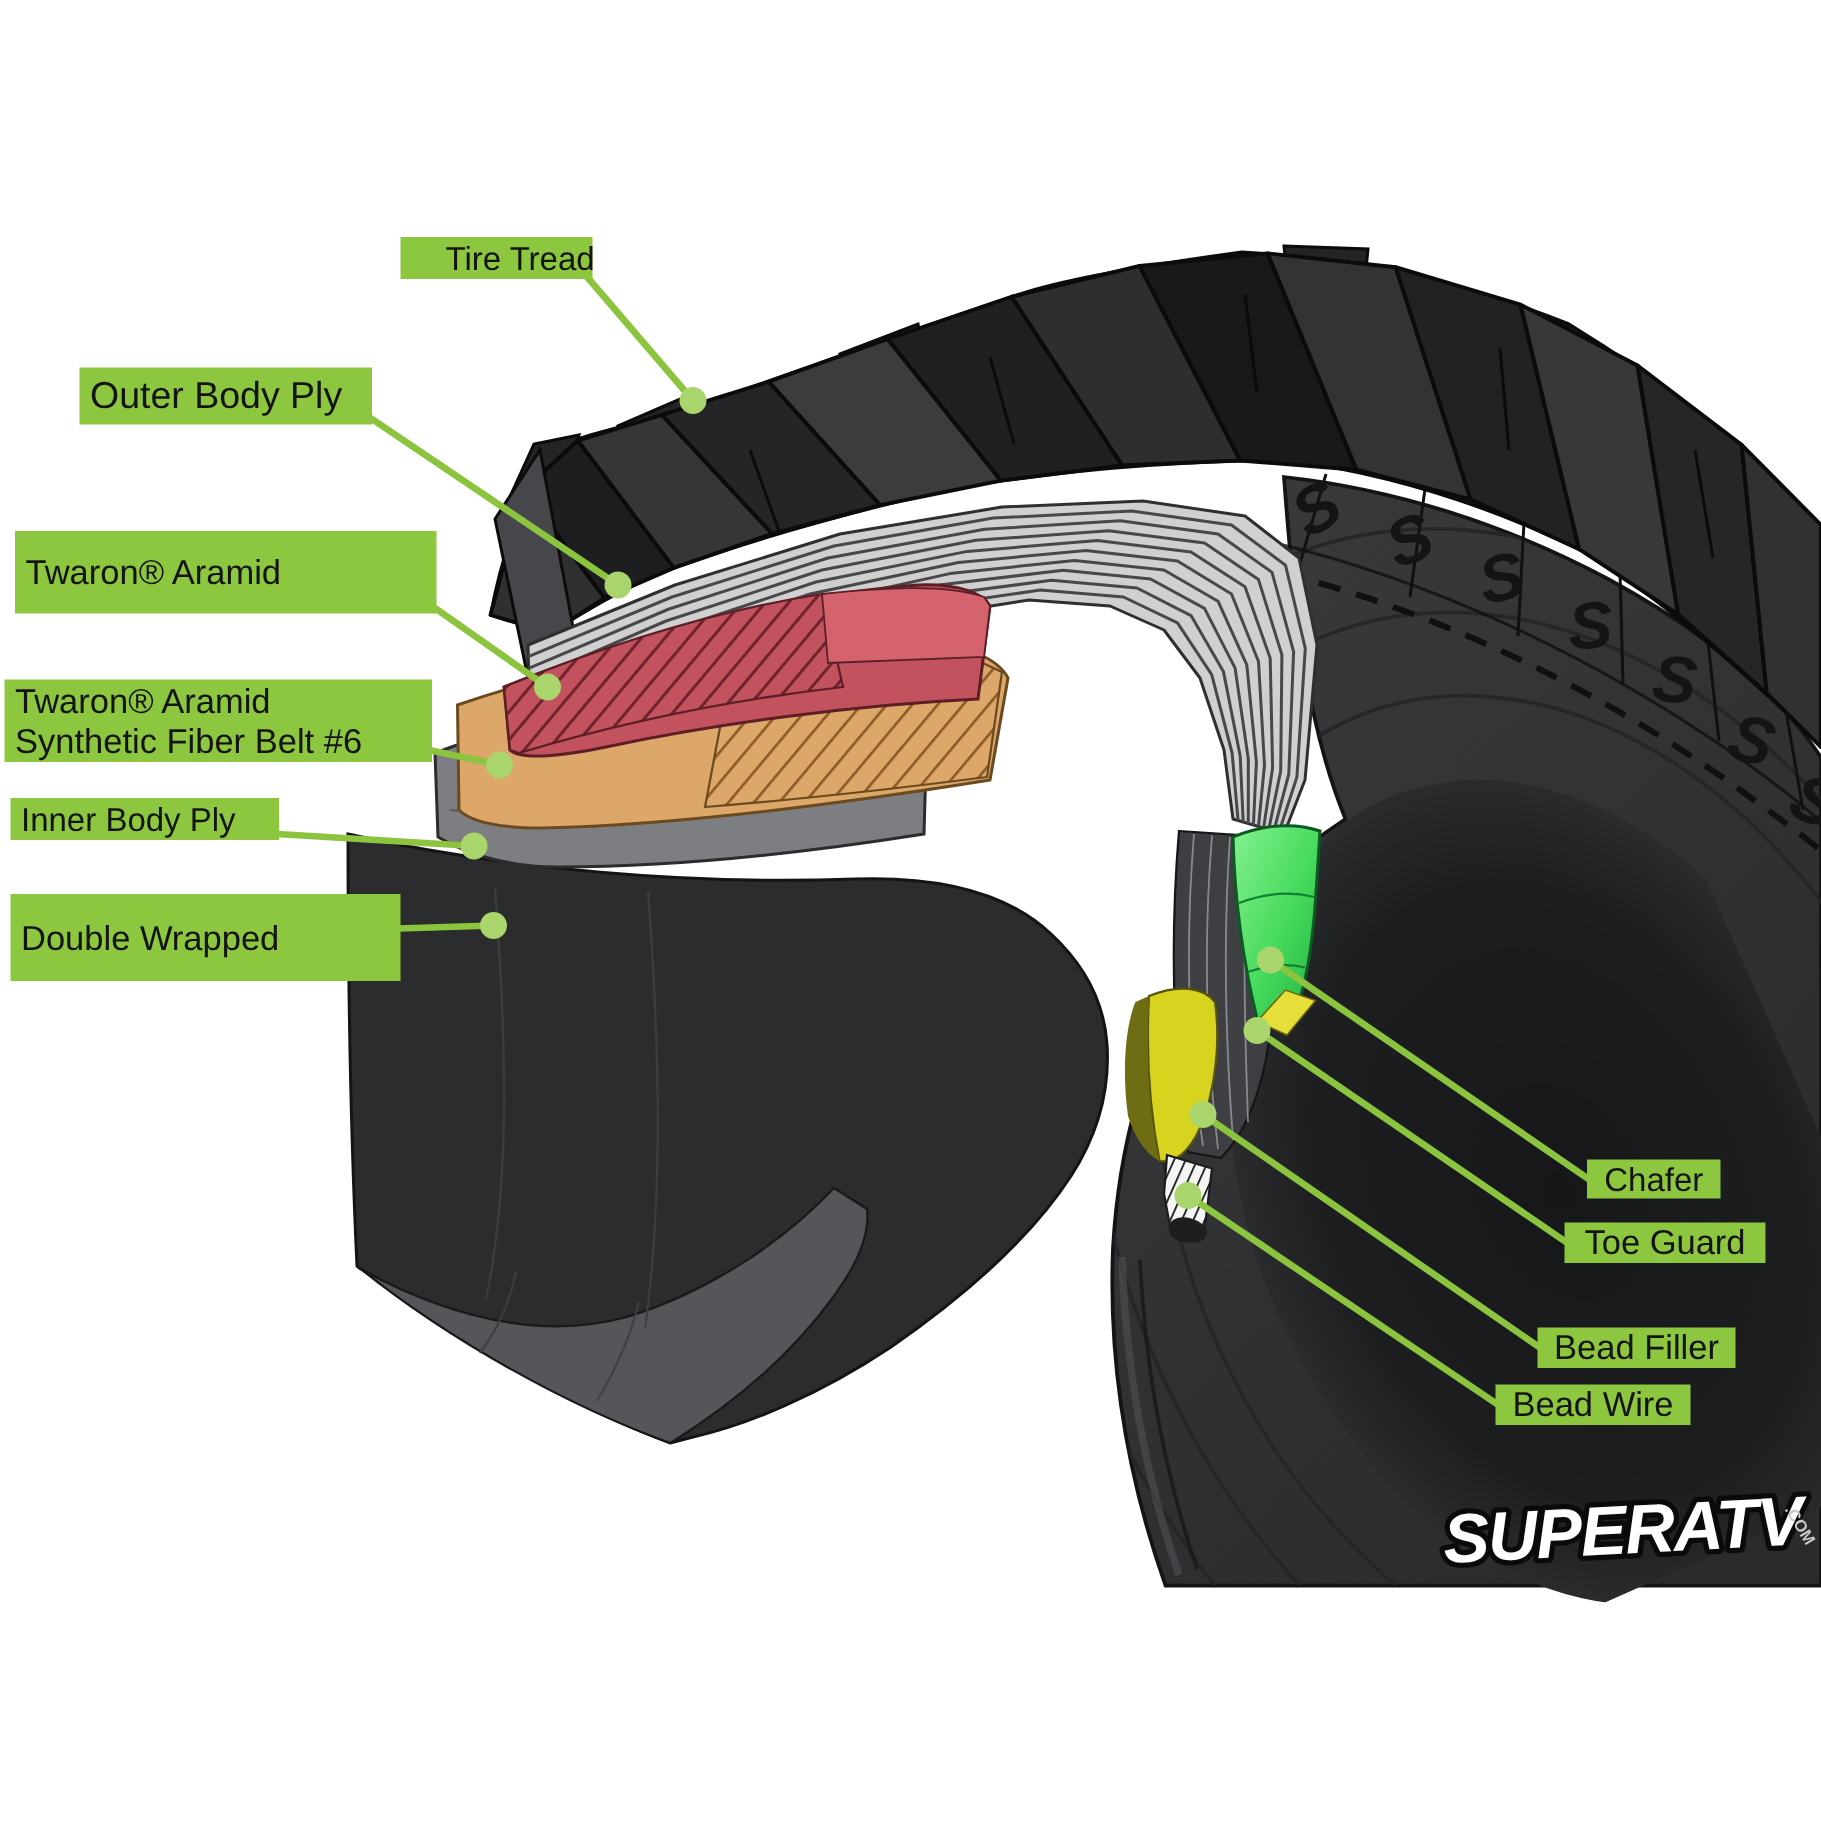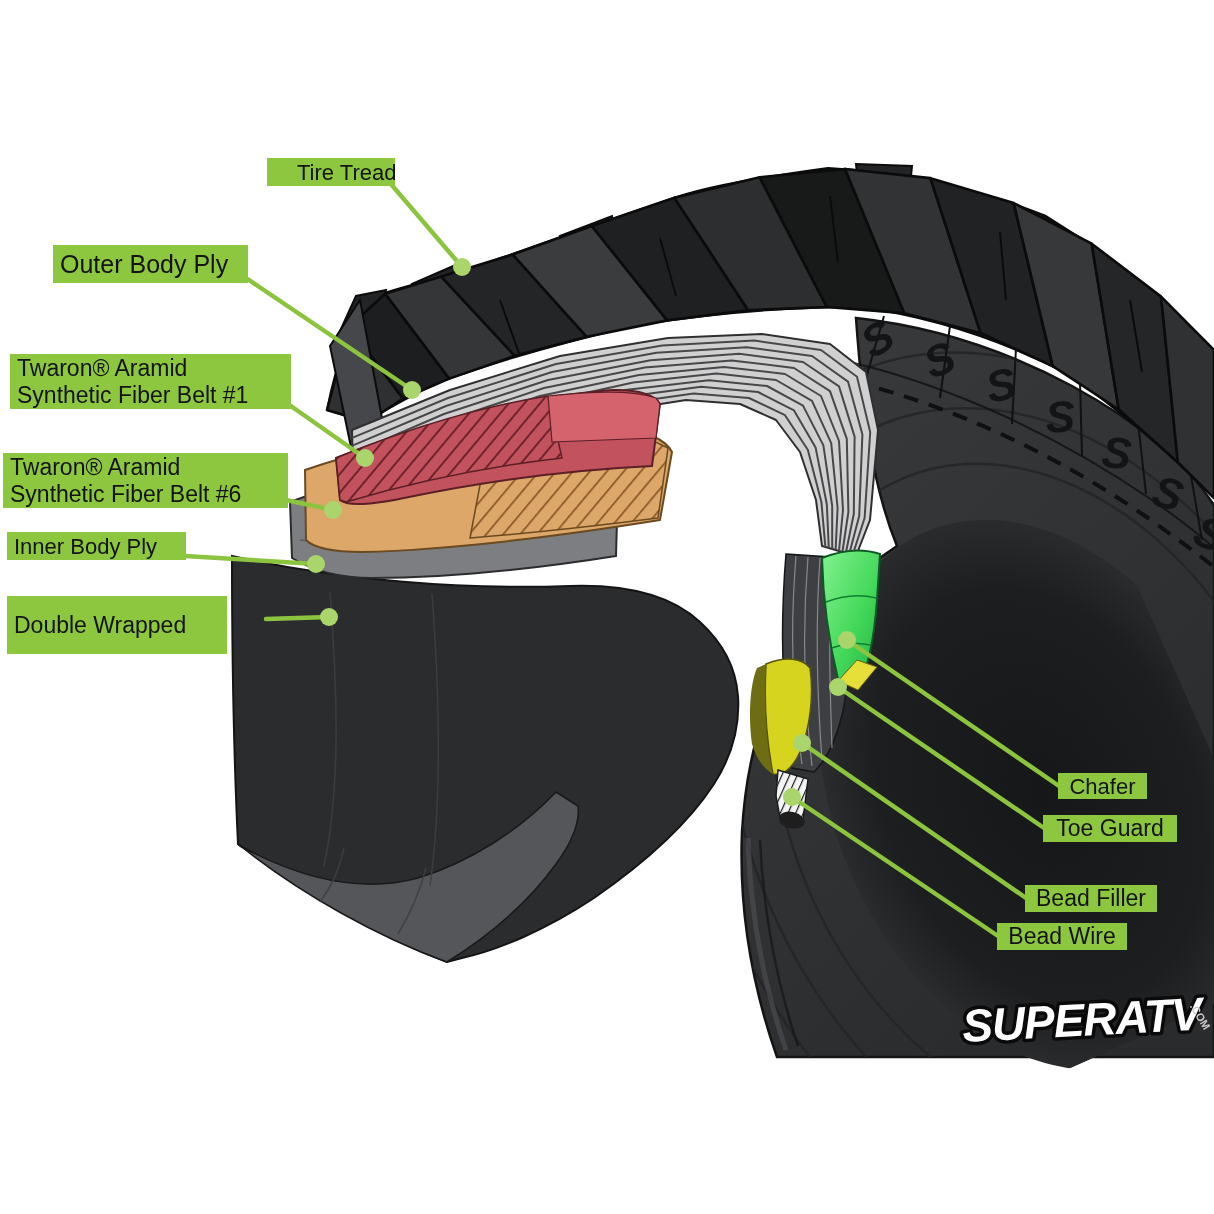--- a/index.html
+++ b/index.html
@@ -213,30 +213,29 @@
 </svg>
 
 <div class="label small" style="left:267px;top:158px;width:128px;height:28px;padding-left:30px;">
   <span class="lbl-line">Tire Tread</span>
 </div>
 <div class="label big" style="left:53px;top:245px;width:195px;height:38px;">
   <span class="lbl-line">Outer Body Ply</span>
 </div>
 <div class="label" style="left:10px;top:354px;width:281px;height:55px;">
   <span class="lbl-line">Twaron® Aramid</span>
-  <span class="lbl-line">Synthetic Fiber Belt #1</span>
 </div>
 <div class="label" style="left:3px;top:453px;width:285px;height:55px;">
   <span class="lbl-line">Twaron® Aramid</span>
   <span class="lbl-line">Synthetic Fiber Belt #6</span>
 </div>
 <div class="label small" style="left:7px;top:532px;width:179px;height:28px;">
   <span class="lbl-line">Inner Body Ply</span>
 </div>
-<div class="label" style="left:7px;top:596px;width:220px;height:58px;">
+<div class="label" style="left:7px;top:596px;width:260px;height:58px;">
   <span class="lbl-line">Double Wrapped</span>
 </div>
 <div class="label center small" style="left:1058px;top:773px;width:89px;height:26px;">
   <span class="lbl-line">Chafer</span>
 </div>
 <div class="label center" style="left:1043px;top:815px;width:134px;height:27px;">
   <span class="lbl-line">Toe Guard</span>
 </div>
 <div class="label center" style="left:1025px;top:885px;width:132px;height:27px;">
   <span class="lbl-line">Bead Filler</span>

